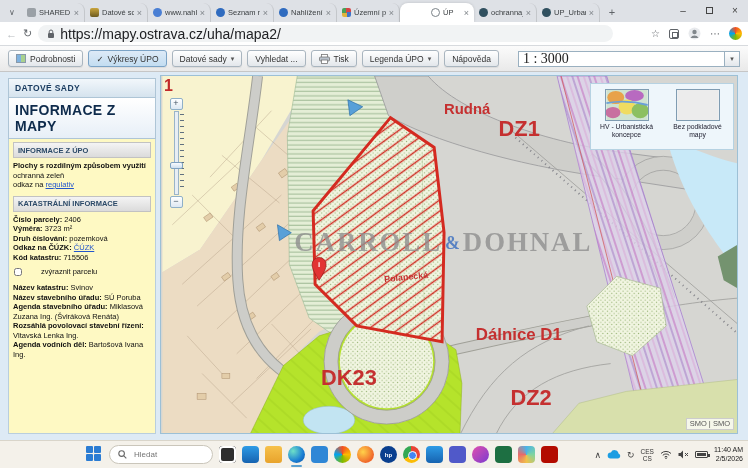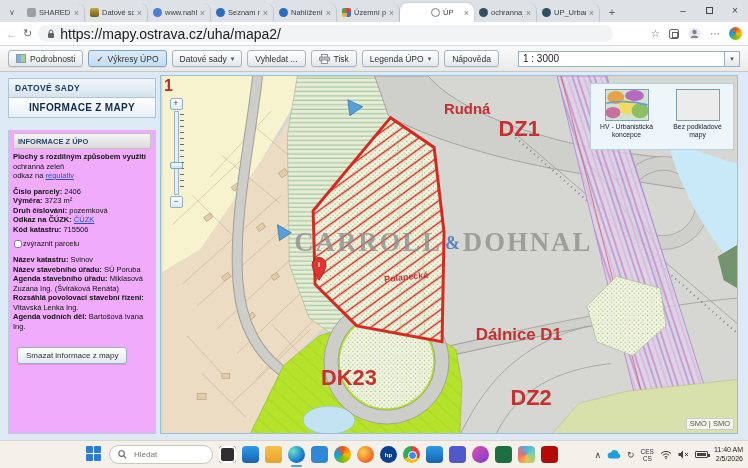--- a/index.html
+++ b/index.html
@@ -37,37 +37,37 @@
   .collect::after{content:"";position:absolute;left:2px;top:2px;width:4px;height:4px;border:1px solid #5f6368;}
 
   
   .apptb{position:absolute;top:46px;left:0;right:0;height:26px;background:linear-gradient(#fbfbfb,#e9e9e9);border-bottom:1px solid #c6c6c6;display:flex;align-items:center;padding:0 8px;gap:5px;}
   .tbtn{height:17px;border:1px solid #a9b5bf;border-radius:3px;background:linear-gradient(#fff,#e3e7eb);font-size:8.5px;color:#333;display:flex;align-items:center;gap:4px;padding:0 7px;box-shadow:0 1px 1px rgba(0,0,0,.07);white-space:nowrap;}
   .tbtn.active{background:linear-gradient(#ddeaf7,#c3ddf1);border-color:#7ba3c6;}
   .tbtn .dd{font-size:7px;color:#555;}
   .detic{width:10px;height:9px;border:1px solid #8899aa;background:
      linear-gradient(90deg,#7fb2e0 50%,#a9d18e 50%) ;}
   .scalewrap{flex:1;display:flex;align-items:center;margin-left:14px;}
-  .scaleinp{flex:1;height:16px;border:1px solid #9ab0c0;background:#fff;font-size:10px;color:#222;padding:0 4px;font-family:Liberation Sans, sans-serif;}
+  .scaleinp{flex:1;height:16px;border:1px solid #9ab0c0;background:#fff;font-size:14px;color:#222;padding:0 4px;font-family:Liberation Serif, serif;}
   .scalearrow{width:15px;height:16px;border:1px solid #9ab0c0;border-left:none;background:linear-gradient(#fff,#e3e7eb);font-size:7px;color:#555;display:flex;align-items:center;justify-content:center;}
 
   
   .content{position:absolute;top:72px;left:0;right:0;bottom:28px;background:#ddeaf5;}
 
   
   .sidebar{position:absolute;left:8px;top:6px;width:148px;bottom:6px;display:flex;flex-direction:column;font-size:7.5px;color:#111;}
   .sb-h1{background:linear-gradient(#f2f7fb,#d5e3ee);border:1px solid #aec5d6;color:#17395e;font-weight:bold;font-size:8.5px;letter-spacing:.4px;padding:4px 6px;}
-  .sb-h2{background:linear-gradient(#ffffff,#e7eff7);border:1px solid #aec5d6;border-top:none;color:#0e2b4c;font-weight:bold;font-size:10px;letter-spacing:.3px;padding:4px 20px;}
-  .sb-body{flex:1;background:#f0abfc;border:1px solid #b9cedd;border-top:none;padding:3px 4px;overflow:hidden;margin-top:12px;}
+  .sb-h2{background:linear-gradient(#ffffff,#e7eff7);border:1px solid #aec5d6;border-top:none;color:#0e2b4c;font-weight:bold;font-size:14px;letter-spacing:.3px;padding:4px 6px;}
+  .sb-body{flex:1;background:#fef9c3;border:1px solid #b9cedd;border-top:none;padding:3px 4px;overflow:hidden;}
   .secbar{background:linear-gradient(#f4f4f4,#dbdbdb);border:1px solid #c2c2c2;color:#2c4a68;font-weight:bold;font-size:7.5px;padding:2.5px 4px;margin-bottom:3px;}
   .blk{margin-bottom:6px;}
   .line{line-height:9.5px;}
   .line b{font-weight:bold;}
   a.lnk{color:#2255cc;text-decoration:underline;}
-  .chkrow{display:flex;align-items:center;gap:1px;margin:5px 0 7px 1px;}
+  .chkrow{display:flex;align-items:center;gap:19px;margin:5px 0 7px 1px;}
   .chkrow input{width:8px;height:8px;margin:0;}
   .clearbtn{margin:10px 4px 0 4px;height:17px;border:1px solid #9ab0c0;border-radius:3px;background:linear-gradient(#fff,#e2e9f0);font-size:8px;color:#333;padding:0 8px;align-self:flex-start;box-shadow:0 1px 1px rgba(0,0,0,.1);}
 
   
   .map{position:absolute;left:160px;top:3px;width:578px;height:359px;border:1px solid #9cc0d6;background:#d6d6d2;overflow:hidden;}
   .map svg{display:block;}
   .mlbl{font-family:"Liberation Sans",sans-serif;font-weight:bold;fill:#c53030;}
   .wm{font-family:"Liberation Serif",serif;font-weight:bold;fill:#8f8f8f;opacity:.8;letter-spacing:2px;}
   .wm .amp{fill:#3a6ec0;letter-spacing:0;}
   .pgnum{position:absolute;left:3px;top:1px;font-size:16px;font-weight:bold;color:#c22a2a;}
@@ -245,41 +245,41 @@
       <div class="sb-h2">INFORMACE Z MAPY</div>
       <div class="sb-body">
 
         <div class="secbar">INFORMACE Z ÚPO</div>
         <div class="blk">
           <div class="line"><b>Plochy s rozdílným způsobem využití</b></div>
           <div class="line">ochranná zeleň</div>
           <div class="line"><span>odkaz na </span><a class="lnk" href="#">regulativ</a></div>
         </div>
 
+        <div class="secbar">KATASTRÁLNÍ INFORMACE</div>
         <div class="blk">
           <div class="line"><b>Číslo parcely:</b> <span>2406</span></div>
           <div class="line"><b>Výměra:</b> <span>3723 m²</span></div>
           <div class="line"><b>Druh číslování:</b> <span>pozemková</span></div>
           <div class="line"><b>Odkaz na ČÚZK:</b> <a class="lnk" href="#">ČÚZK</a></div>
           <div class="line"><b>Kód katastru:</b> <span>715506</span></div>
           <div class="chkrow">
             <input type="checkbox" style="">
             <span>zvýraznit parcelu</span>
           </div>
         </div>
 
         <div class="blk">
           <div class="line"><b>Název katastru:</b> <span>Svinov</span></div>
           <div class="line"><b>Název stavebního úřadu:</b> <span>SÚ Poruba</span></div>
           <div class="line"><b>Agenda stavebního úřadu:</b> <span>Miklasová Zuzana Ing. (Šviráková Renáta)</span></div>
           <div class="line"><b>Rozsáhlá povolovací stavební řízení:</b> <span>Vltavská Lenka Ing.</span></div>
           <div class="line"><b>Agenda vodních děl:</b> <span>Bartošová Ivana Ing.</span></div>
         </div>
 
-        <button class="clearbtn">Smazat informace z mapy</button>
       </div>
     </div>
 
     <div class="map">
       <svg width="578" height="359" viewBox="0 0 580 362">
         <defs>
           <pattern id="ph" width="6" height="4.5" patternUnits="userSpaceOnUse">
             <rect width="6" height="4.5" fill="#e4eed6"></rect>
             <line x1="0" y1="2" x2="6" y2="2" stroke="#8aab80" stroke-width="0.8"></line>
           </pattern>

